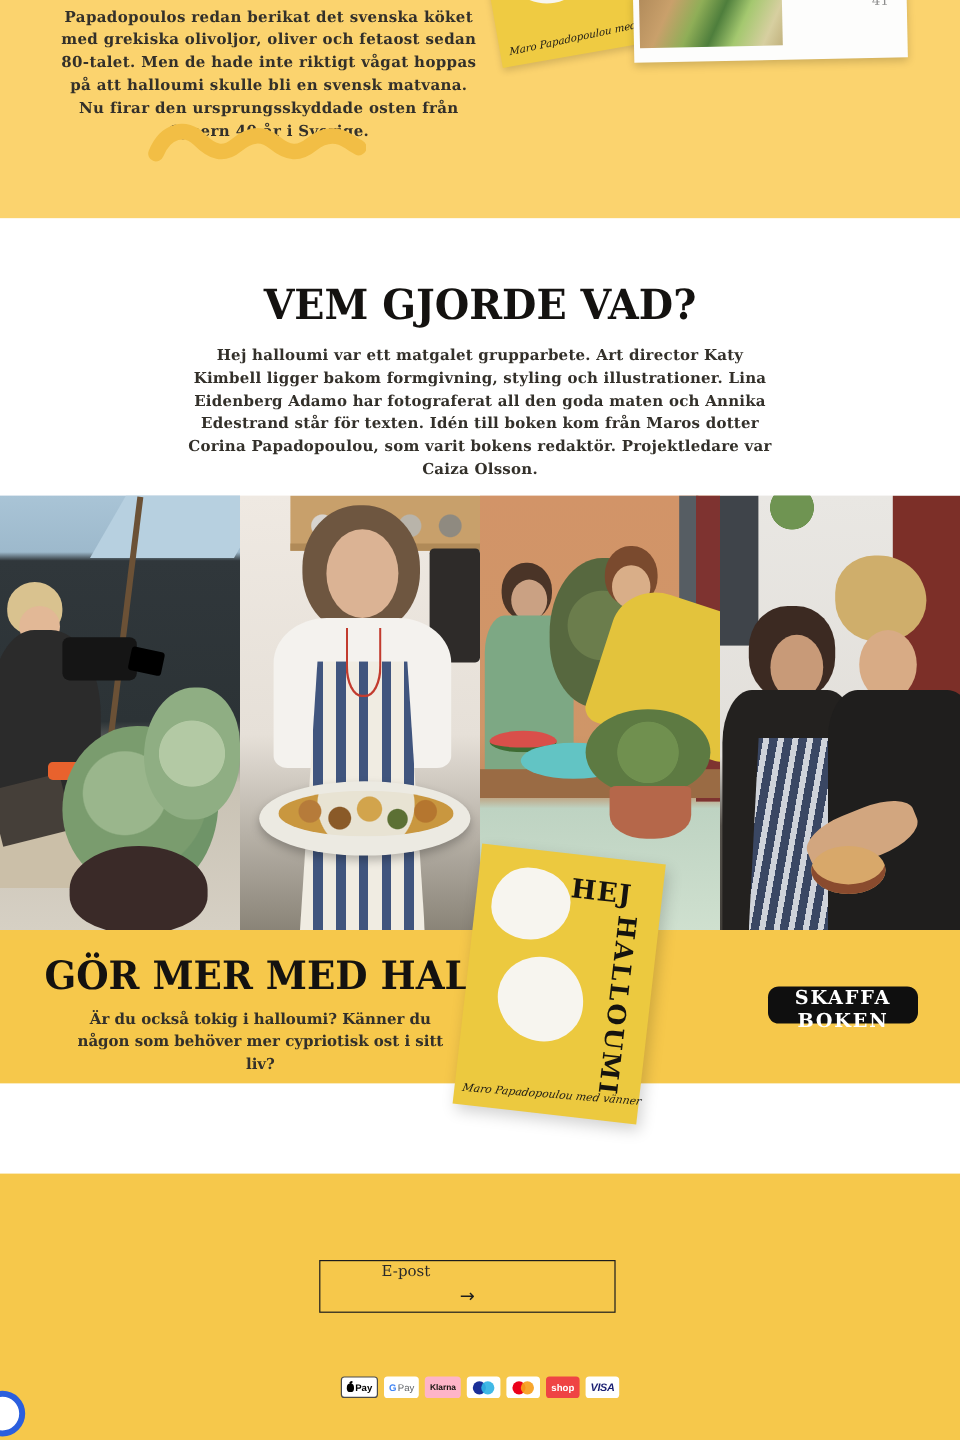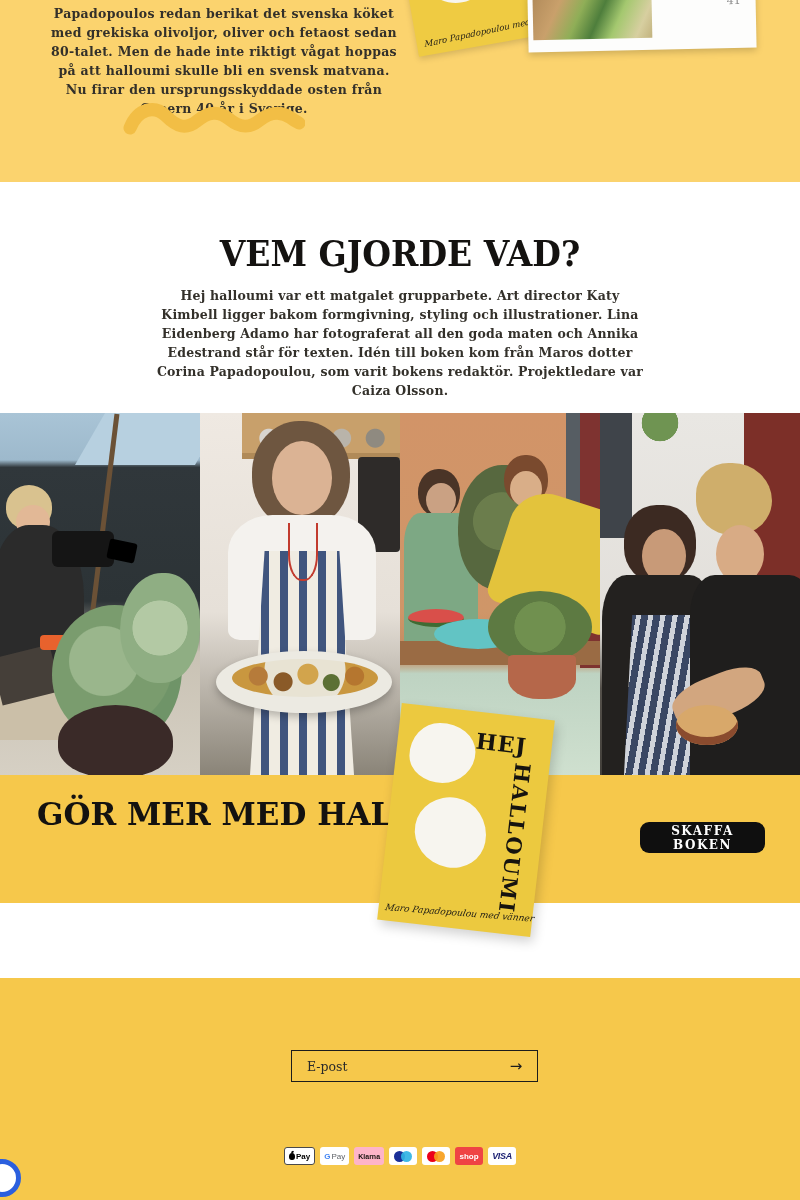--- a/index.html
+++ b/index.html
@@ -133,21 +133,21 @@
 
   
   #sec-cta { position:absolute; top:775px; left:0; width:800px; height:128px; background:#F6C84B; }
   .cta-h { position:absolute; left:37px; top:20px; font-size:31px; font-weight:bold; color:#141210;
     letter-spacing:0; transform:scaleY(1.05); transform-origin:left top; white-space:nowrap; }
   .cta-sub { position:absolute; left:52px; top:64px; width:330px; text-align:center;
     font-size:12.5px; line-height:19px; font-weight:bold; color:#33302a; }
   .cta-btn { position:absolute; left:640px; top:47px; width:125px; height:31px;
     background:#0f0f0f; color:#ffffff; border:none; border-radius:9px;
     font-family:"DejaVu Serif","Liberation Serif",serif; font-weight:bold;
-    font-size:12px; letter-spacing:1.5px; cursor:pointer; }
+    font-size:16px; letter-spacing:1.5px; cursor:pointer; }
 
   
   #book-big { position:absolute; left:389px; top:711px; width:154px; height:218px;
     background:#ECC93F; transform:rotate(6.5deg); z-index:5;
     box-shadow:3px 5px 12px rgba(0,0,0,.18); }
   #book-big .blob-a { position:absolute; left:13px; top:15px; width:66px; height:60px; background:#F7F5EF;
     border-radius:46% 54% 50% 50% / 55% 48% 52% 45%; transform:rotate(-6deg); }
   #book-big .blob-b { position:absolute; left:27px; top:88px; width:72px; height:70px; background:#F7F5EF;
     border-radius:50% 50% 46% 54% / 48% 55% 45% 52%; transform:rotate(4deg); }
   #book-big .hej { position:absolute; right:25px; top:16px; font-size:22px; font-weight:bold; color:#15130f; letter-spacing:1px; }
@@ -155,22 +155,22 @@
     font-size:21px; font-weight:bold; color:#15130f; letter-spacing:2px; }
   #book-big .script { position:absolute; left:7px; bottom:11px; white-space:nowrap;
     font-size:9px; font-style:italic; transform:skewX(-8deg) rotate(-2deg); color:#1c1a15; }
 
   
   #sec-gap { position:absolute; top:903px; left:0; width:800px; height:75px; background:#ffffff; }
 
   
   #sec-news { position:absolute; top:978px; left:0; width:800px; height:222px; background:#F6C84B; }
   .news-h { padding-top:42px; text-align:center; font-size:15px; font-weight:bold; color:#1c1a15; letter-spacing:.3px; }
-  .news-form { position:absolute; left:291px; top:72px; width:247px; height:32px;
-    border:1px solid #1c1c1c; display:flex; align-items:center; }
+  .news-form { position:absolute; left:266px; top:72px; width:247px; height:44px;
+    border:1px solid #1c1c1c; display:flex; align-items:center;flex-direction:column; }
   .news-input { flex:1; height:100%; background:transparent; border:none; outline:none;
     font-family:"DejaVu Serif","Liberation Serif",serif; font-size:12.5px; color:#2a2a2a; padding-left:15px; }
   .news-input::placeholder { color:#2a2a2a; opacity:1; }
   .news-arrow { width:42px; height:100%; background:transparent; border:none; cursor:pointer;
     font-size:15px; color:#1c1c1c; font-family:"DejaVu Sans","Liberation Sans",sans-serif; }
 
   .payments { position:absolute; top:169px; left:0; width:800px; display:flex; justify-content:center; gap:5px; }
   .pay { height:18px; min-width:28px; border-radius:3px; background:#ffffff; display:flex;
     align-items:center; justify-content:center; padding:0 4px;
     font-family:"Liberation Sans","DejaVu Sans",sans-serif; font-size:8px; font-weight:bold; }
@@ -279,20 +279,21 @@
     <div class="p4-bun2"></div>
     <div class="p4-face2"></div>
     <div class="p4-body2"></div>
     <div class="p4-arm"></div>
     <div class="p4-bread"></div>
   </div>
 </section>
 
 <section id="sec-cta">
   <h2 class="cta-h">GÖR MER MED HALLOUMI</h2>
+  <p class="cta-sub">Är du också tokig i halloumi? Känner du någon som behöver mer cypriotisk ost i sitt liv?</p>
   <button class="cta-btn">SKAFFA BOKEN</button>
 </section>
 
 <div id="book-big">
   <div class="blob-a"></div>
   <div class="blob-b"></div>
   <div class="hej">HEJ</div>
   <div class="vtitle">HALLOUMI</div>
   <div class="script">Maro Papadopoulou med vänner</div>
 </div>

